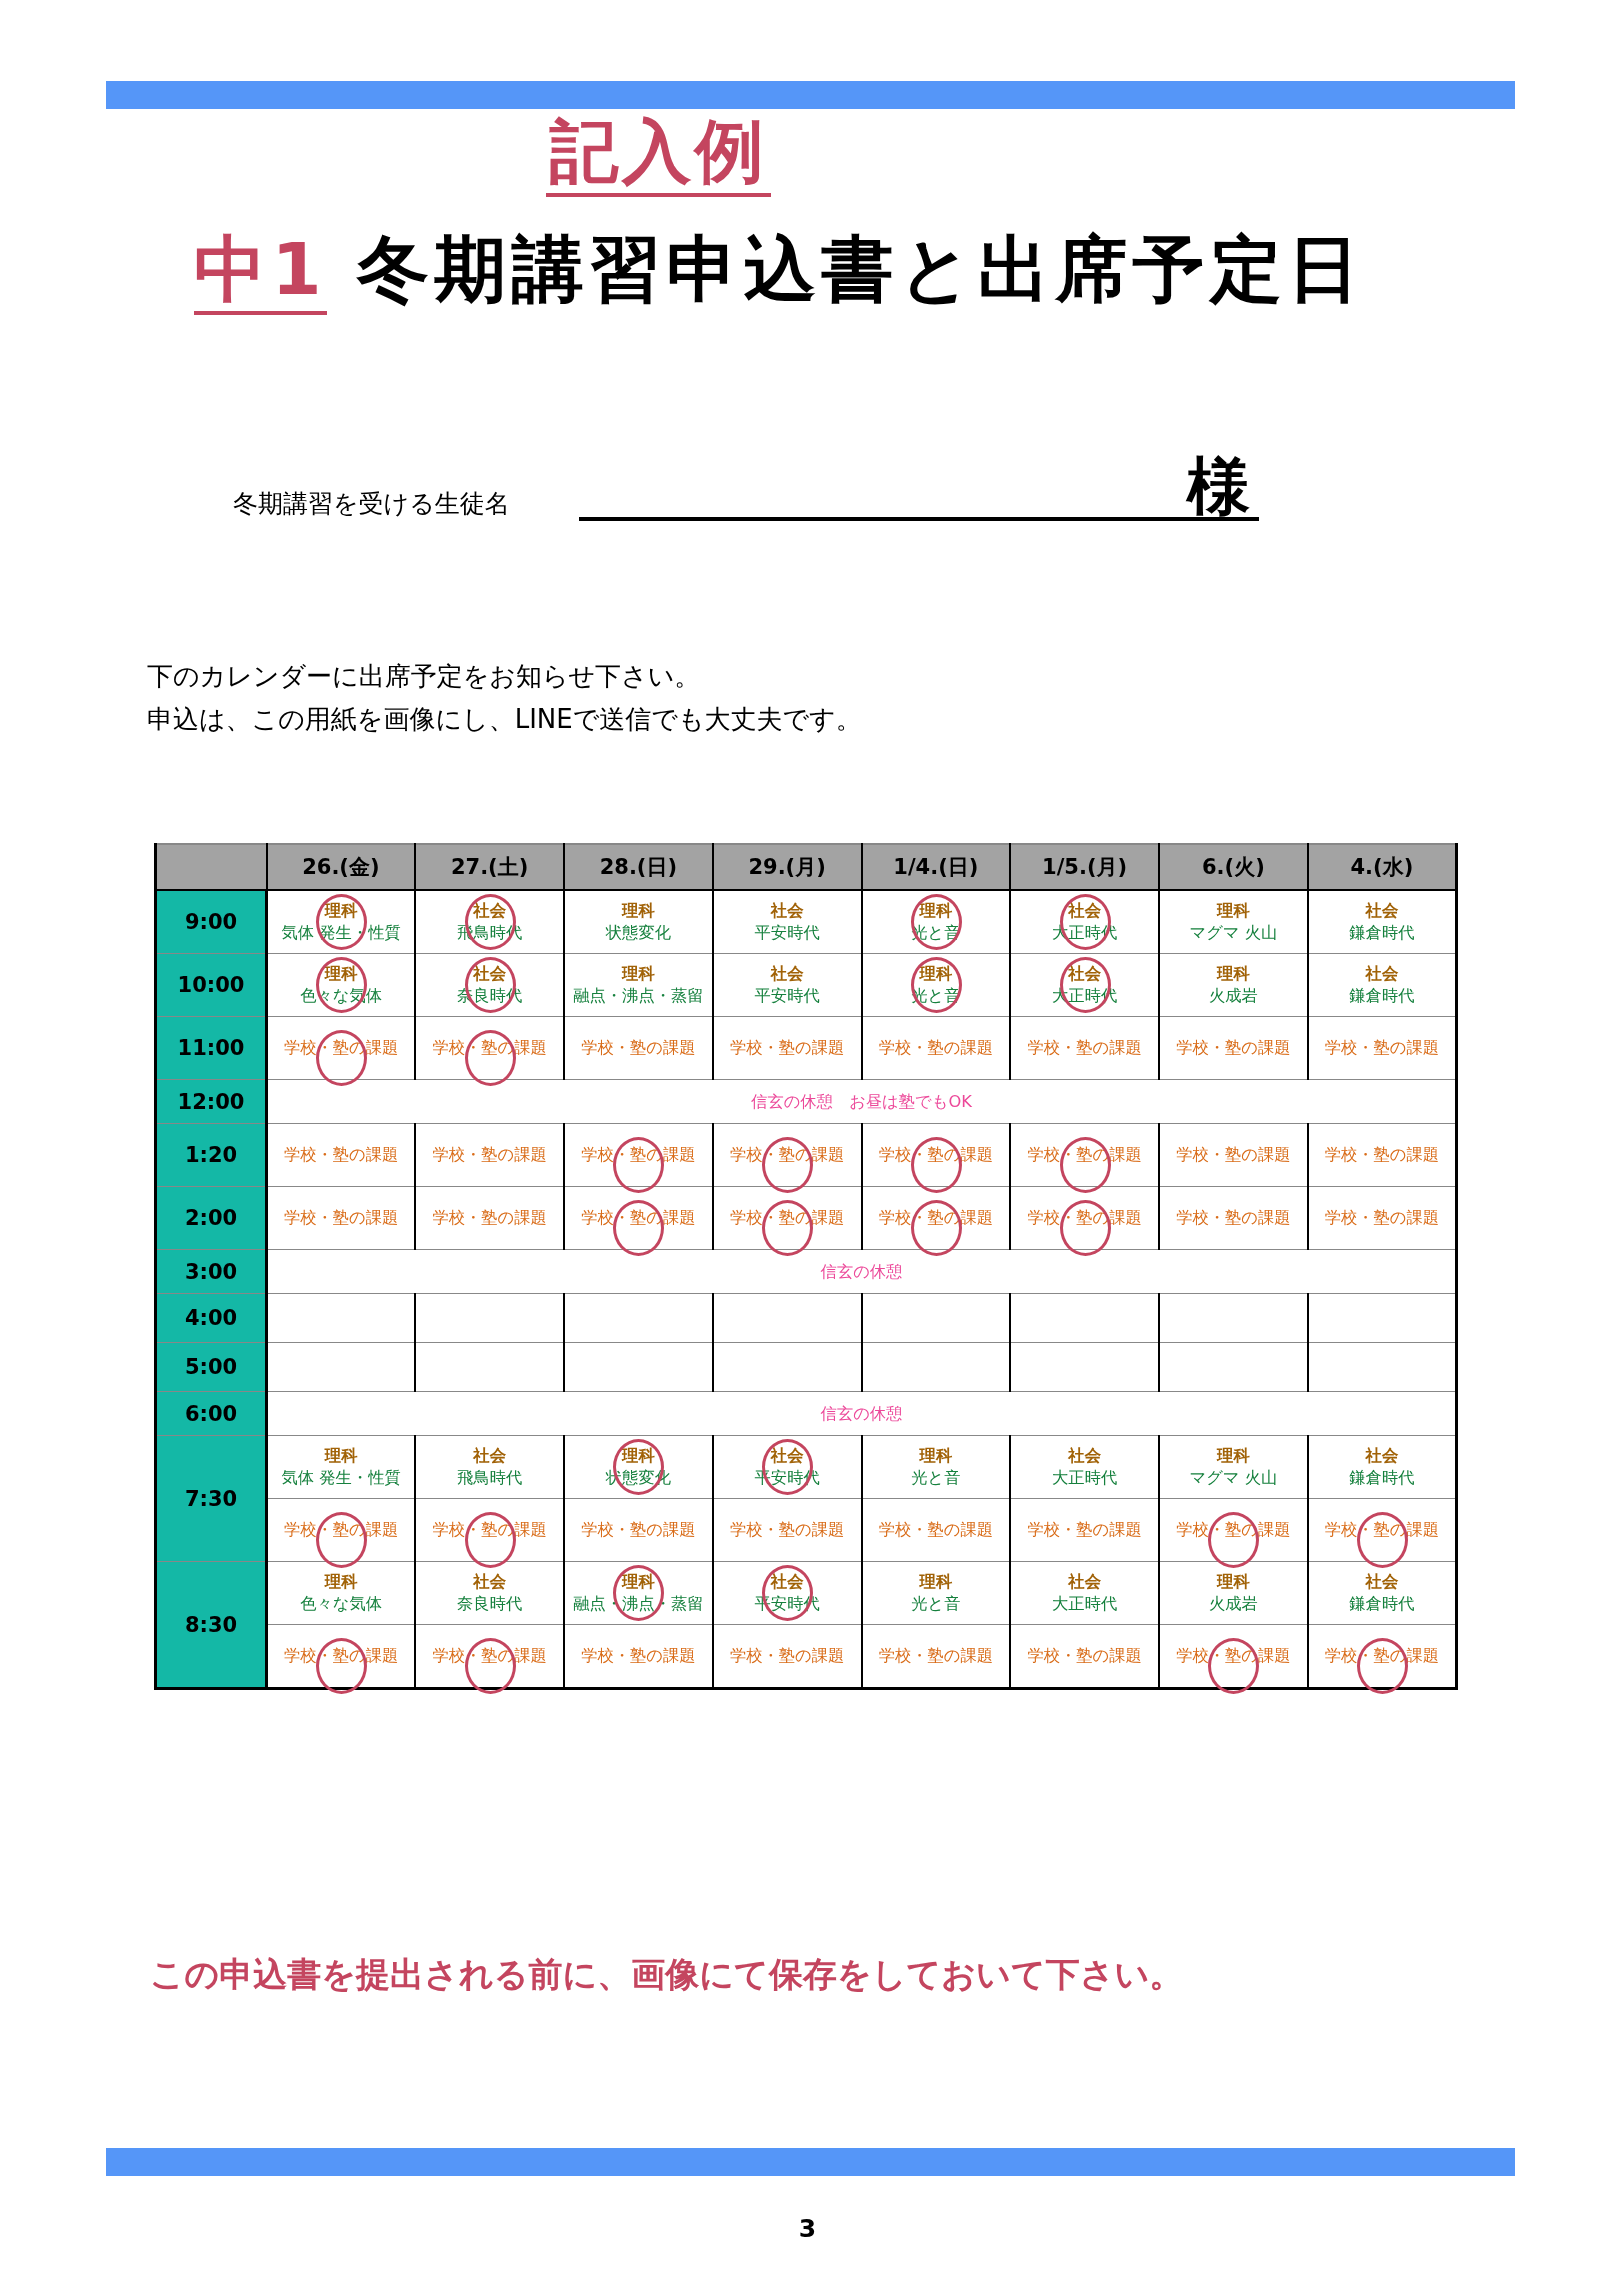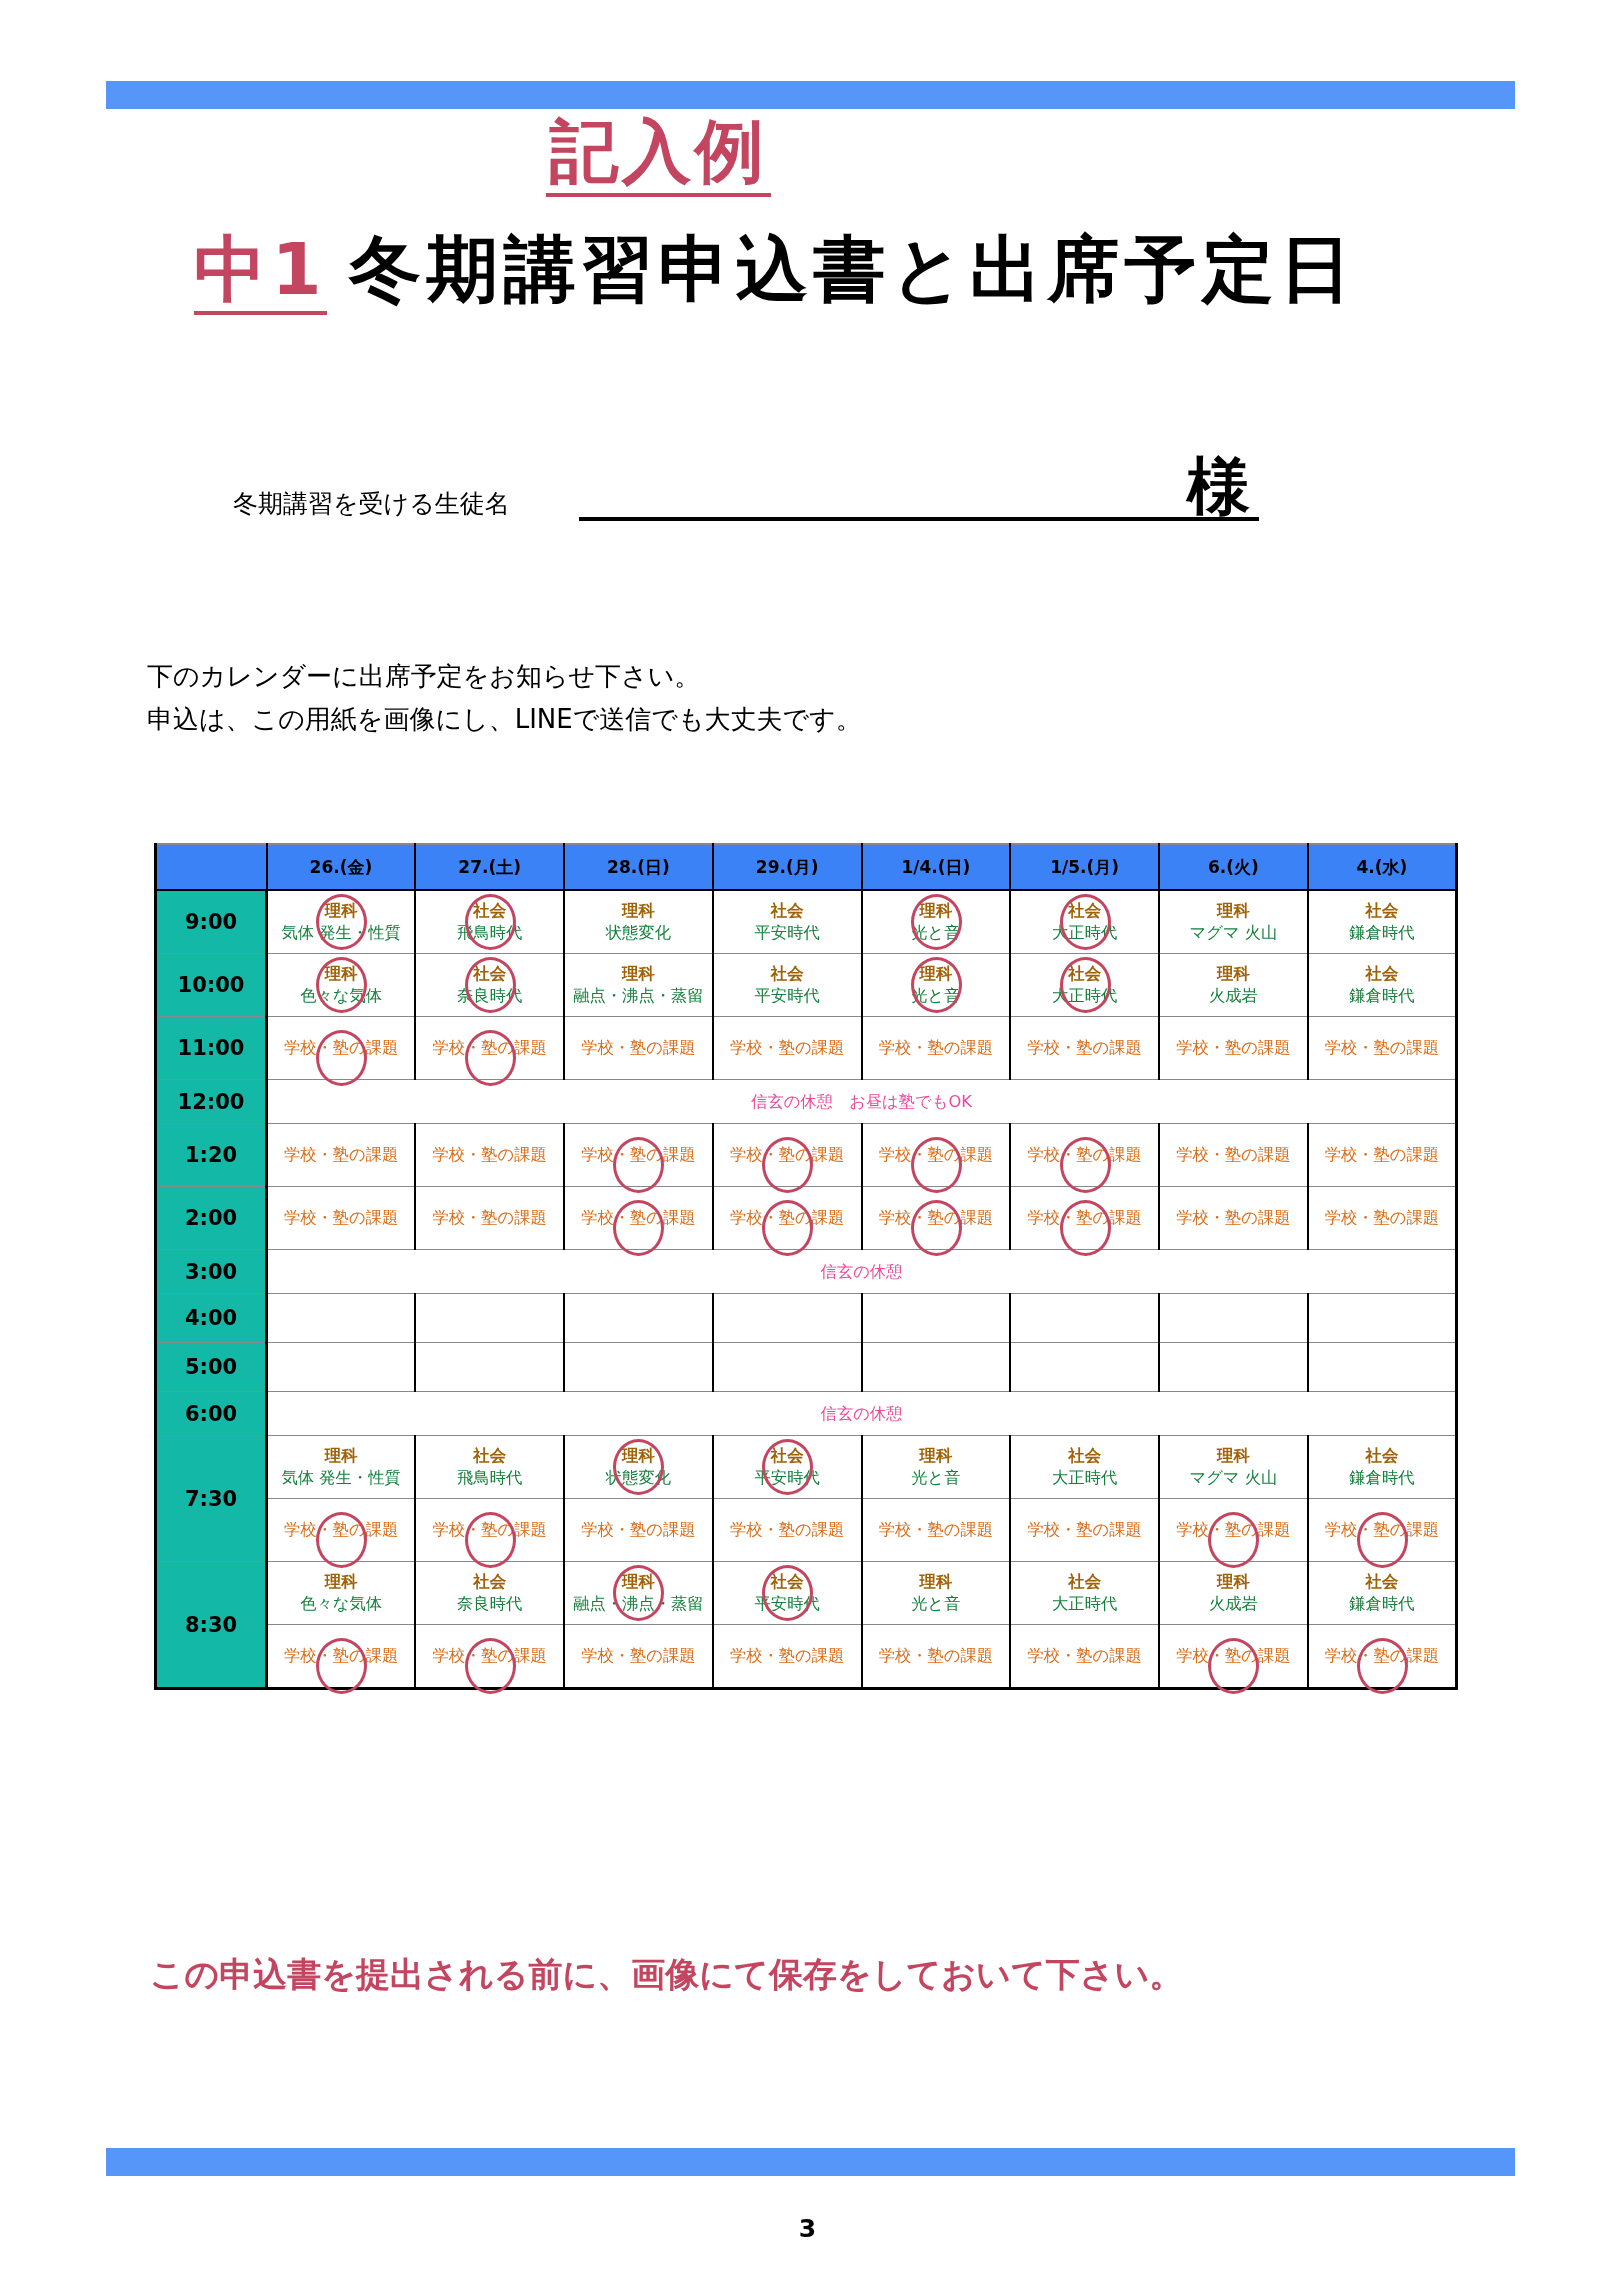--- a/index.html
+++ b/index.html
@@ -3,31 +3,31 @@
 <meta charset="utf-8">
 <style>
   html, body { margin:0; padding:0; background:#ffffff; }
   body { width:1615px; height:2285px; position:relative; font-family:"DejaVu Sans", "Liberation Sans", sans-serif; color:#000; overflow:hidden; }
   .bar { position:absolute; left:106px; width:1409px; height:28px; background:#5596f8; }
   .bar.top { top:81px; }
   .bar.bottom { top:2148px; }
   .example-title { position:absolute; top:110px; left:0; width:1317px; text-align:center; }
   .example-title span { display:inline-block; font-size:69px; font-weight:bold; color:#c4455f; letter-spacing:3.6px; border-bottom:4.5px solid #c4455f; line-height:83px; padding:0 3.6px; }
   .main-title { position:absolute; top:224px; left:194px; font-size:72px; font-weight:bold; white-space:nowrap; line-height:90px; letter-spacing:5.4px; }
-  .main-title .grade { color:#c4455f; border-bottom:4.5px solid #c4455f; display:inline-block; line-height:83px; margin-right:22px; }
+  .main-title .grade { color:#c4455f; border-bottom:4.5px solid #c4455f; display:inline-block; line-height:83px; margin-right:30px; }
   .student-label { position:absolute; top:487px; left:233px; font-size:25px; }
   .name-line { position:absolute; top:517px; left:579px; width:680px; height:3.6px; background:#000; }
   .sama { position:absolute; top:452px; left:1187px; font-size:63px; font-weight:bold; line-height:69px; }
   .instr { position:absolute; left:147px; font-size:26px; }
   .instr.l1 { top:659px; }
   .instr.l2 { top:702px; }
 
   table.schedule { position:absolute; top:843px; left:154px; width:1304px; border-collapse:collapse; table-layout:fixed; border:3.6px solid #000; border-top:2.7px solid #888; }
   table.schedule td, table.schedule th { padding:0; text-align:center; vertical-align:middle; }
-  table.schedule th { background:#3b82f6; height:44px; font-size:17px; font-weight:bold; border-left:2.7px solid #000; border-bottom:2.7px solid #000; }
+  table.schedule th { background:#a3a3a3; height:44px; font-size:21px; font-weight:bold; border-left:2.7px solid #000; border-bottom:2.7px solid #000; }
   table.schedule th.corner { border-left:none; }
   td.time { background:#14b8a6; font-size:21px; font-weight:bold; border-right:3.6px solid #000; border-bottom:1.8px solid #888; }
   td.cell { border-left:2.7px solid #000; border-bottom:1.8px solid #888; position:relative; }
   td.cell:first-of-type { border-left:none; }
   td.span-note { border-bottom:1.8px solid #888; font-size:16.3px; color:#ec4899; }
   .subj { display:block; color:#a16207; font-weight:bold; font-size:16.3px; line-height:22px; }
   .topic { display:block; color:#15803d; font-size:16.3px; line-height:22px; }
   .hw { color:#d96b17; font-size:16.3px; }
   .circle { position:absolute; left:50%; top:50%; width:51px; height:56px; margin-left:-25px; margin-top:-28px; border:3.6px solid #c4455f; border-radius:50%; box-sizing:border-box; pointer-events:none; }
   .circle.low { margin-top:-18px; }

